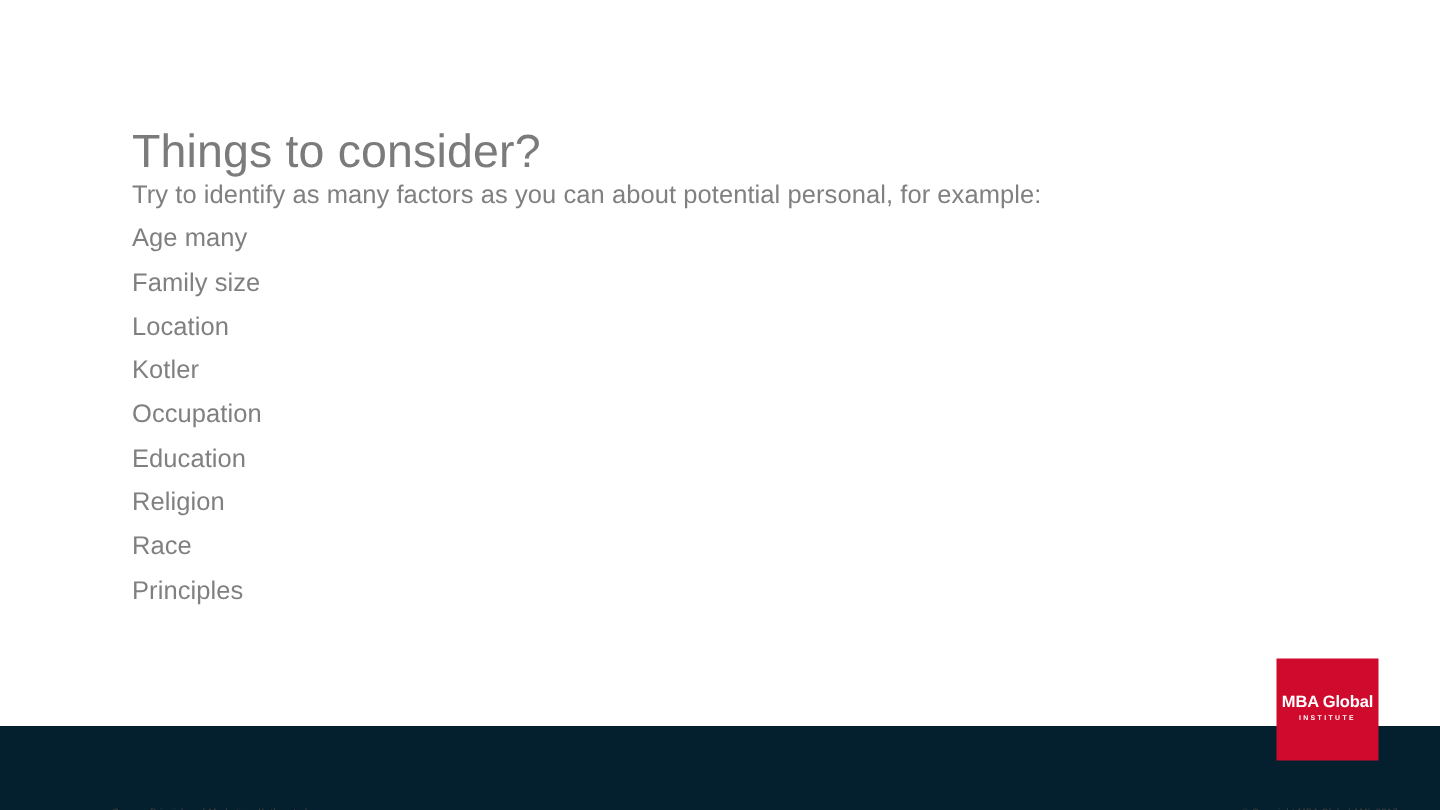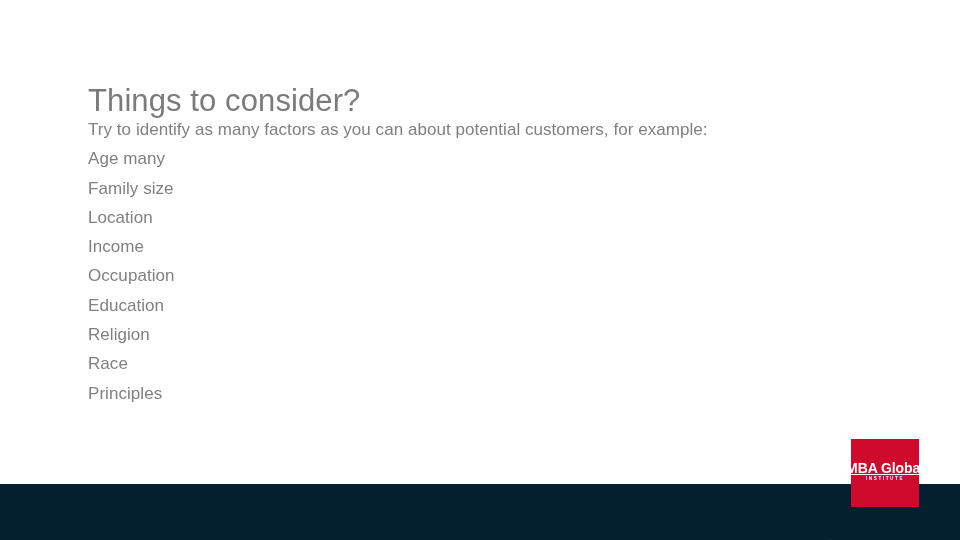--- a/index.html
+++ b/index.html
@@ -57,26 +57,25 @@
     height: 68px;
     background: #cf0a2c;
     display: flex;
     flex-direction: column;
     align-items: center;
     justify-content: center;
     z-index: 3;
   }
   .logo-main {
     color: #ffffff;
-    font-size: 14px;
+    font-size: 11px;
     font-weight: bold;
     line-height: 11px;
     letter-spacing: -0.1px;
     white-space: nowrap;
-    text-decoration: underline;
   }
   .logo-sub {
     color: #ffffff;
     font-size: 4.6px;
     font-weight: bold;
     line-height: 8px;
     letter-spacing: 1.6px;
     white-space: nowrap;
     margin-top: 1px;
   }
@@ -115,25 +114,25 @@
   }
 </style>
 </head>
 <body>
 
 <div class="slide">
 
   <h1 class="slide-title">Things to consider?</h1>
 
   <div class="body-block">
-    <div class="body-line">Try to identify as many factors as you can about potential customers, for example:</div>
+    <div class="body-line">Try to identify as many factors as you can about potential personal, for example:</div>
     <div class="body-line">Age many</div>
     <div class="body-line">Family size</div>
     <div class="body-line">Location</div>
-    <div class="body-line">Income</div>
+    <div class="body-line">Kotler</div>
     <div class="body-line">Occupation</div>
     <div class="body-line">Education</div>
     <div class="body-line">Religion</div>
     <div class="body-line">Race</div>
     <div class="body-line">Principles</div>
   </div>
 
   <div class="footer-band"></div>
 
   <div class="logo">

